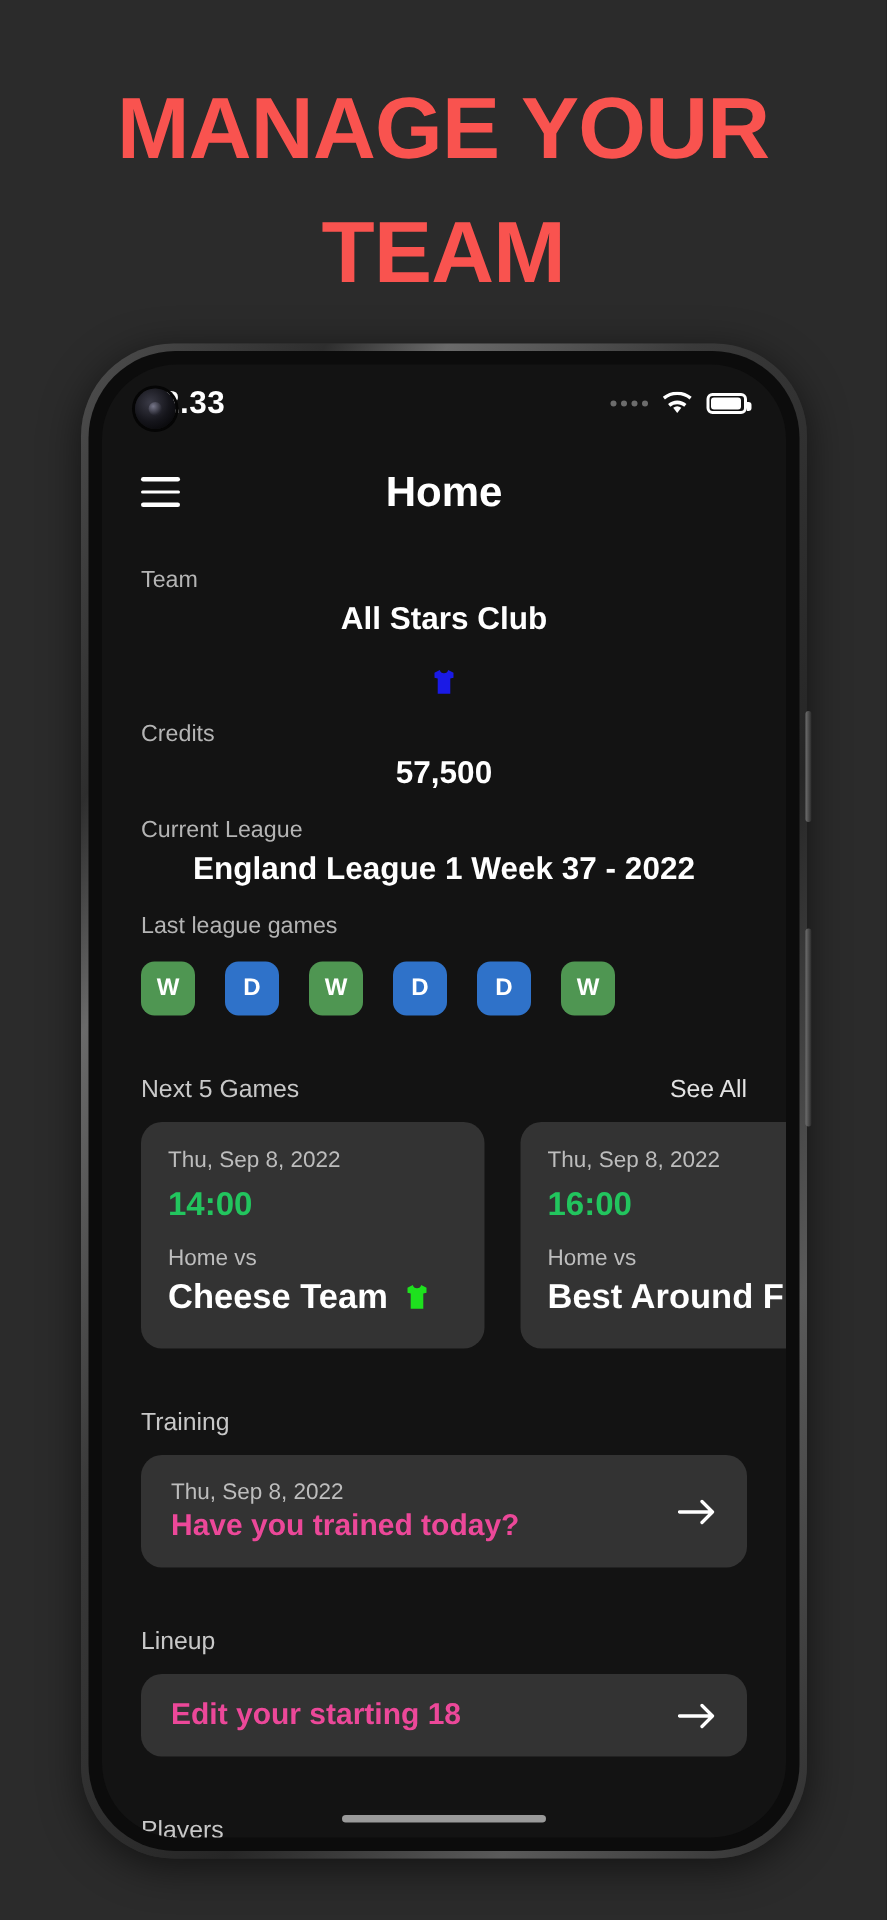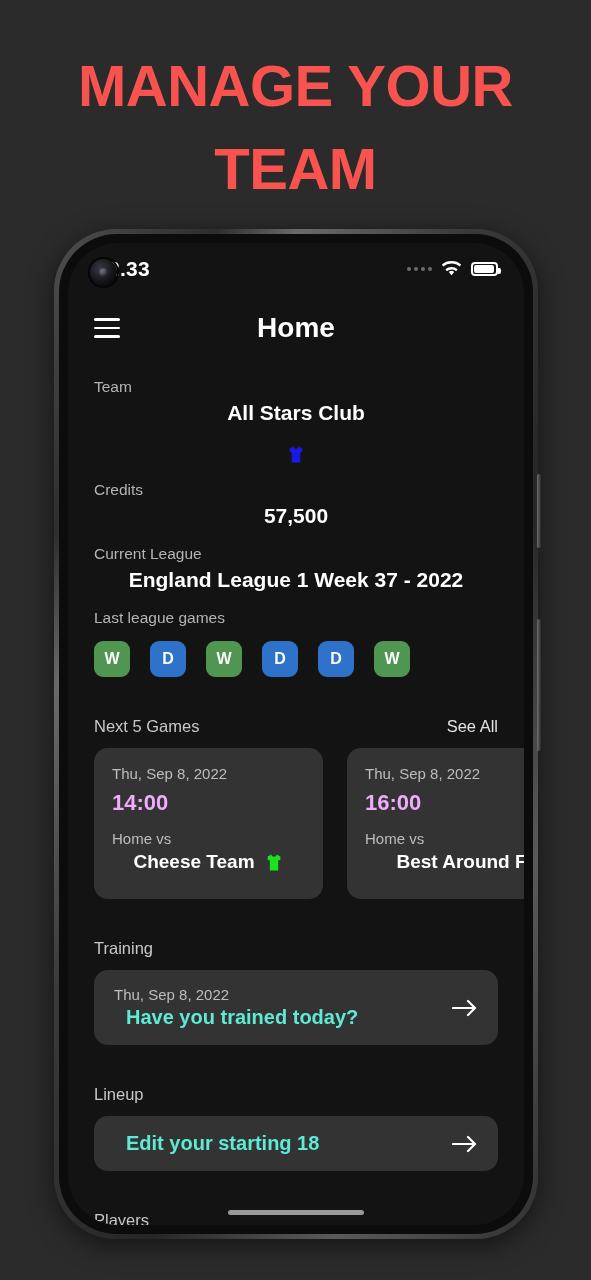--- a/index.html
+++ b/index.html
@@ -130,36 +130,36 @@
   .games-row {
     display:flex; gap:24px; margin-top:12px;
     width:100%;
   }
   .game-card {
     flex:0 0 229px; height:151px;
     background:#333333; border-radius:14px;
     padding:17px 18px;
   }
   .gc-date { color:#bdbdbd; font-size:15px; }
-  .gc-time { color:#f0abfc; font-size:22px; font-weight:bold; margin-top:8px; }
+  .gc-time { color:#22c55e; font-size:22px; font-weight:bold; margin-top:8px; }
   .gc-sub  { color:#bdbdbd; font-size:15px; margin-top:14px; }
   .gc-team {
-    color:#fff; font-size:19px; font-weight:bold; margin-top:4px;
-    display:flex; align-items:center; gap:9px; white-space:nowrap;justify-content:center;
+    color:#fff; font-size:23px; font-weight:bold; margin-top:4px;
+    display:flex; align-items:center; gap:9px; white-space:nowrap;
   }
 
   .row-card {
     background:#333333; border-radius:14px;
     margin-top:12px;
     padding:16px 20px;
     display:flex; align-items:center;
   }
   .row-card .rc-text { flex:1; }
   .rc-date { color:#bdbdbd; font-size:15px; }
-  .rc-title { color:#5eead4; font-size:20px; font-weight:bold; margin-top:3px;margin-left:12px; }
+  .rc-title { color:#ec4899; font-size:20px; font-weight:bold; margin-top:3px; }
   .rc-title.solo { margin-top:0; }
   .arrow { width:26px; height:20px; flex:0 0 auto; }
 
   .home-indicator {
     position:absolute; left:50%; transform:translateX(-50%);
     bottom:10px; width:136px; height:5px; border-radius:3px;
     background:#9a9a9a;
   }
 </style>
 </head>

